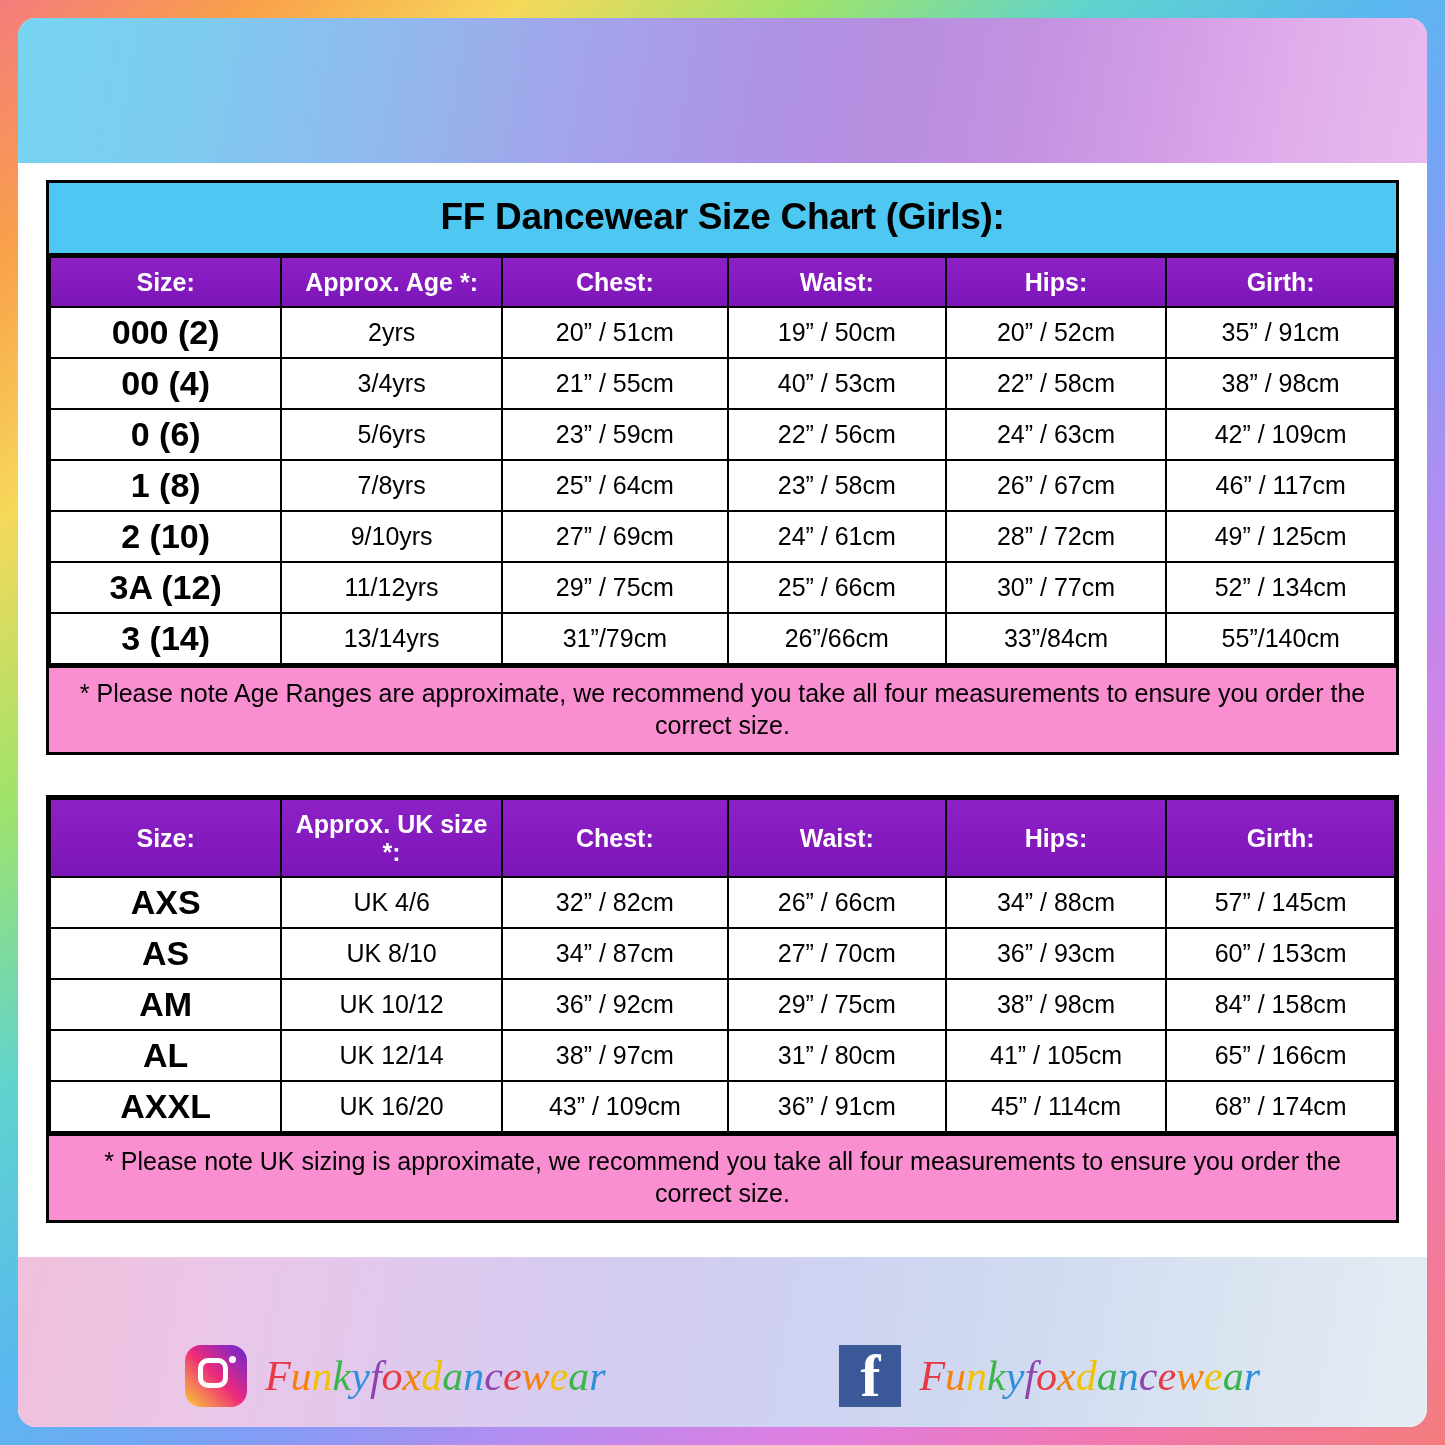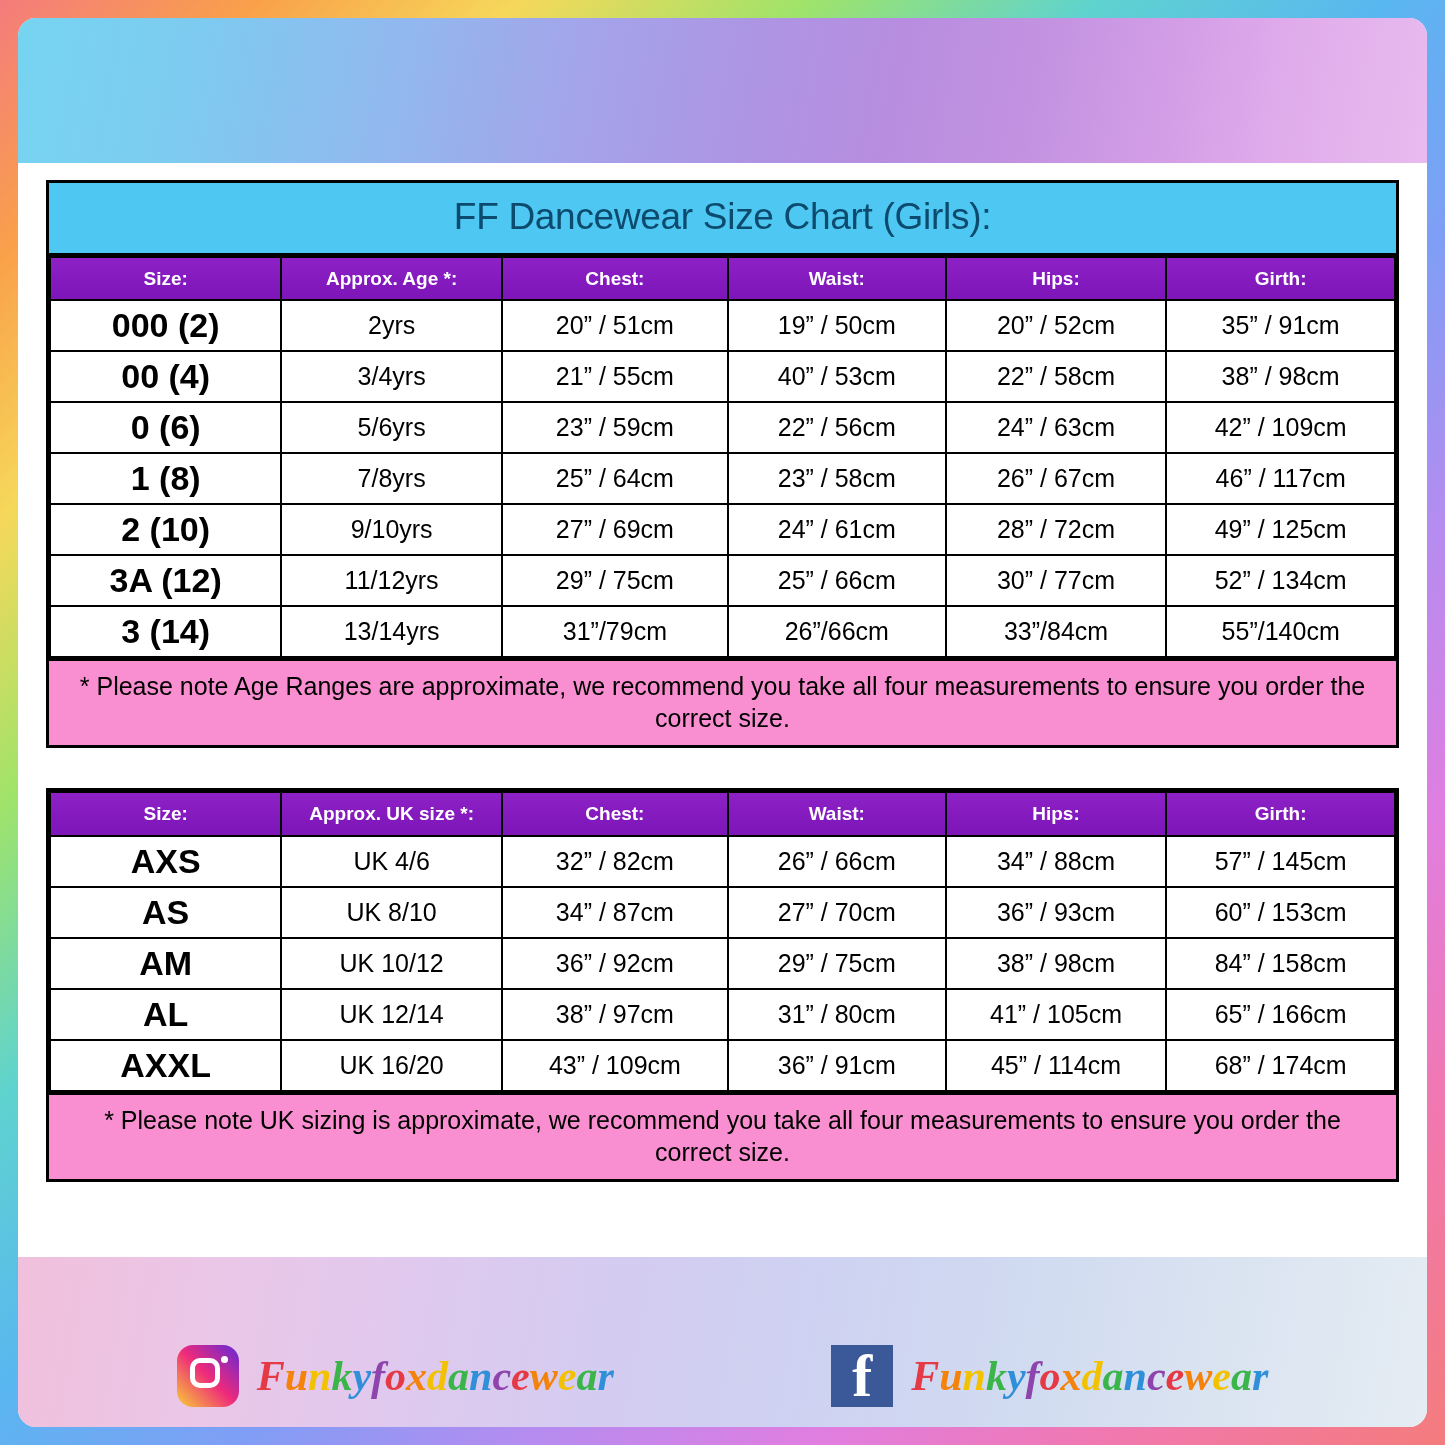--- a/index.html
+++ b/index.html
@@ -68,35 +68,35 @@
   .chart {
     border: 3px solid #000;
     background: #fff;
     box-sizing: border-box;
   }
   .chart-title {
     background: #4ec8f2;
     border-bottom: 3px solid #000;
     text-align: center;
     font-size: 37px;
-    font-weight: normal;
-    color: #0c4a6e;
+    font-weight: bold;
+    color: #000000;
     padding: 13px 0 15px 0;
     letter-spacing: -0.3px;
   }
   table.size {
     width: 100%;
     border-collapse: collapse;
     table-layout: fixed;
   }
   table.size th {
     background: #8b1fc4;
     background: linear-gradient(180deg,#8d21c6 0%, #7d15b8 100%);
     color: #ffffff;
-    font-size: 19px;
+    font-size: 25px;
     font-weight: bold;
     padding: 10px 4px;
     border: 2px solid #000;
     text-align: center;
     line-height: 1.12;
   }
   table.size td {
     border: 2px solid #000;
     text-align: center;
     font-size: 25px;
@@ -178,21 +178,21 @@
     color: #fff;
     font-family: "Liberation Serif", serif;
     font-weight: bold;
     font-size: 60px;
     line-height: 62px;
     text-align: center;
   }
   .rainbow-text {
     font-family: "Liberation Serif", serif;
     font-size: 42px;
-    font-weight: bold;
+    font-weight: normal;
     font-style: italic;
     letter-spacing: 0px;
     white-space: nowrap;
   }
   .rainbow-text span:nth-child(6n+1){color:#e63946;}
   .rainbow-text span:nth-child(6n+2){color:#f4820b;}
   .rainbow-text span:nth-child(6n+3){color:#f2c200;}
   .rainbow-text span:nth-child(6n+4){color:#3bb54a;}
   .rainbow-text span:nth-child(6n+5){color:#2f8fd8;}
   .rainbow-text span:nth-child(6n+6){color:#8e44ad;}

